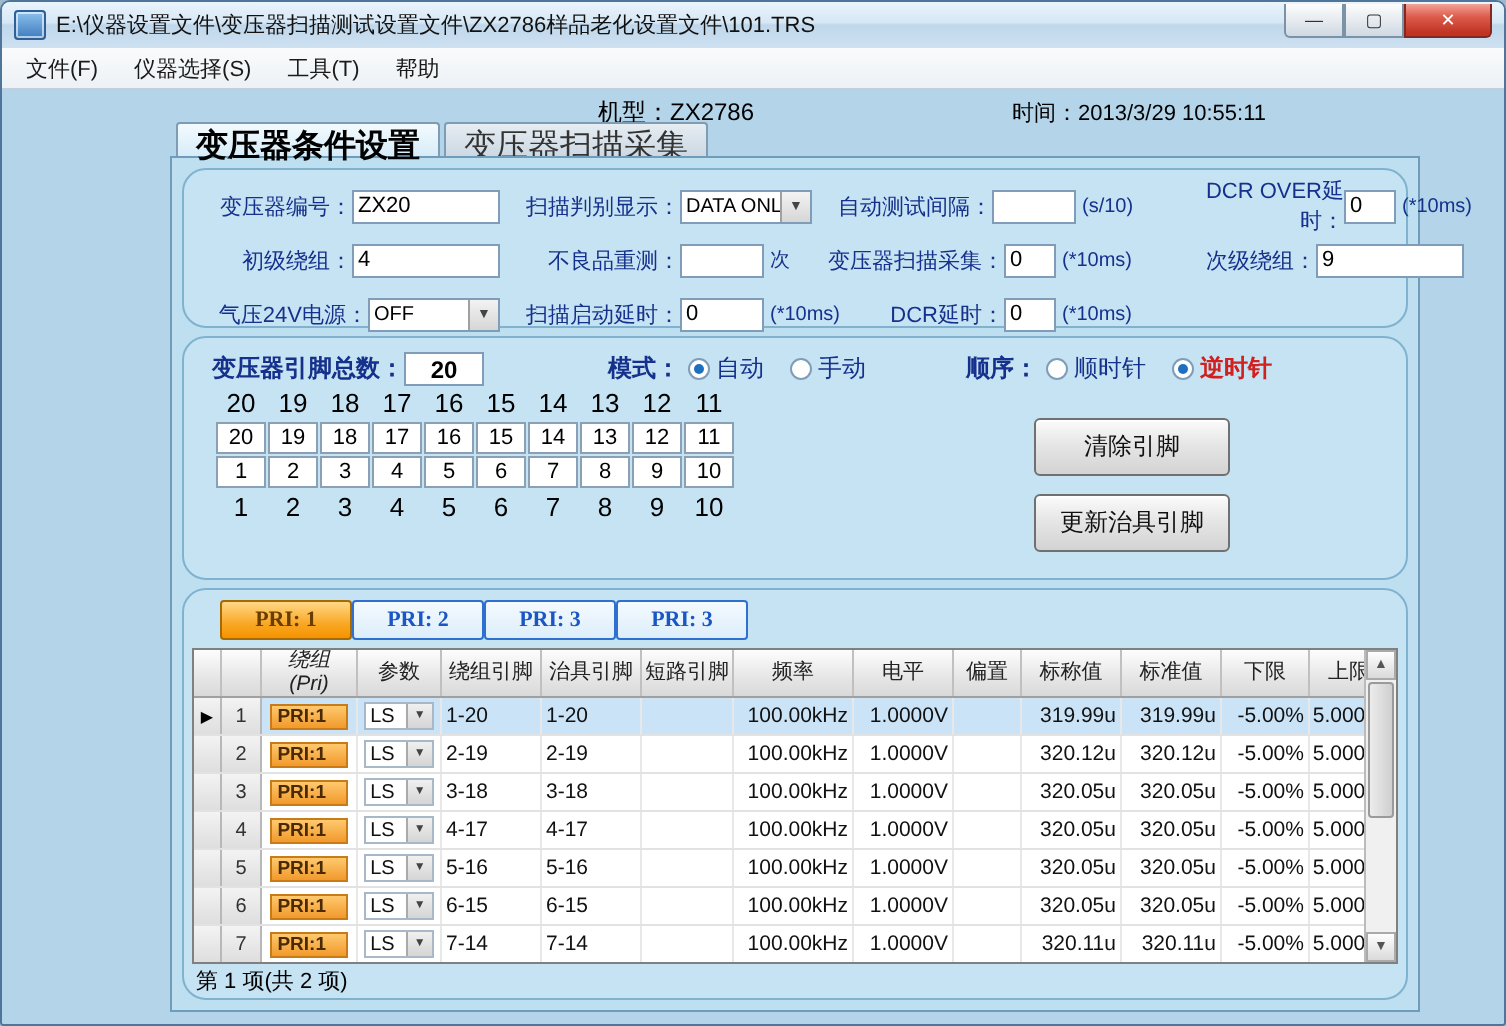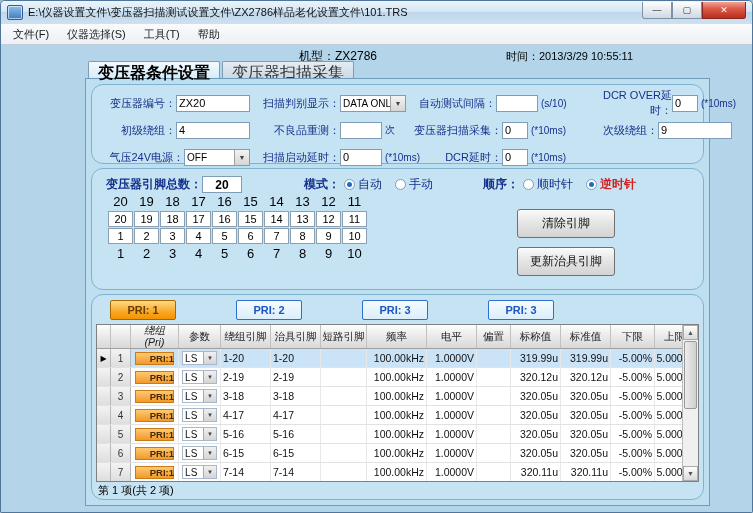--- a/index.html
+++ b/index.html
@@ -66,41 +66,41 @@
   .pin-row{display:flex;gap:1px;margin-bottom:1px;}
   .pin-label{width:25px;height:17px;display:flex;align-items:center;justify-content:center;font-size:13px;color:#000;}
   .pin-input{width:25px;height:16px;background:#fff;border:1px solid #8aa0b4;box-sizing:border-box;display:flex;
     align-items:center;justify-content:center;font-size:11px;}
   .pin-btn{position:absolute;width:96px;height:27px;display:flex;align-items:center;justify-content:center;
     font-size:12px;color:#111;border:1px solid #707070;border-radius:3px;
     background:linear-gradient(#fbfbfb,#e6e6e6 45%,#d3d3d3);box-shadow:inset 0 1px 0 rgba(255,255,255,.7);}
   #clear-btn{right:88px;top:40px;}
   #update-btn{right:88px;top:78px;}
   
-  .pri-row{display:flex;padding:5px 0 4px 18px;gap:60px;}
+  .pri-row{display:flex;padding:5px 0 4px 18px;font-family:Liberation Serif, serif;}
   .pri-btn{width:64px;height:18px;display:flex;align-items:center;justify-content:center;font-size:11px;
     font-weight:bold;border:1px solid #2f6fd0;color:#1a56c4;border-radius:2px;
     background:linear-gradient(#f4fafe,#dceefb);}
   .pri-btn.active{background:linear-gradient(#ffd887,#f9a825 60%,#f59300);border-color:#a66a00;color:#6b3c00;}
   
   .table-wrap{flex:1;margin:0 4px;display:flex;border:1px solid #808080;background:#fff;overflow:hidden;}
   .table-main{flex:1;display:flex;flex-direction:column;overflow:hidden;}
   .thead{display:flex;height:26px;background:linear-gradient(#fdfdfd,#e6e6e6 60%,#d9d9d9);border-bottom:1px solid #a0a0a0;}
   .th{display:flex;align-items:center;justify-content:center;font-size:10.5px;color:#222;text-align:center;
     line-height:1.1;border-right:1px solid #c0c0c0;box-sizing:border-box;flex-shrink:0;white-space:pre-line;}
   .tr{display:flex;height:18px;border-bottom:1px solid #e2e2e2;background:#fff;}
   .tr.selected{background:#cbe3f7;}
   .td{display:flex;align-items:center;justify-content:center;font-size:10.5px;color:#111;padding:0 2px;
     border-right:1px solid #e8e8e8;box-sizing:border-box;flex-shrink:0;white-space:nowrap;overflow:hidden;}
   .td.a-l{justify-content:flex-start;}
   .td.a-r{justify-content:flex-end;}
   .rowhdr{background:linear-gradient(#f3f3f3,#dedede);border-right:1px solid #b8b8b8;font-size:10px;color:#333;}
   .sel-cell{font-size:8px;color:#000;}
   .pri-badge{background:linear-gradient(#ffc96e,#f1992c);border:1px solid #c87b17;font-size:9.5px;height:13px;
-    display:flex;align-items:center;color:#4a2a00;font-weight:bold;width:92%;box-sizing:border-box;padding-left:14px;}
+    display:flex;align-items:center;color:#4a2a00;font-weight:bold;width:92%;box-sizing:border-box;padding-left:3px;}
   .param-box{display:flex;width:94%;height:14px;background:#fff;border:1px solid #a8b8c8;box-sizing:border-box;}
   .param-val{flex:1;font-size:10px;display:flex;align-items:center;padding-left:2px;}
   .param-arrow{width:12px;background:linear-gradient(#f0f0f0,#d5d5d5);border-left:1px solid #aaa;font-size:6px;
     display:flex;align-items:center;justify-content:center;color:#444;}
   .vscroll{width:15px;background:#f0f0f0;border-left:1px solid #bbb;display:flex;flex-direction:column;flex-shrink:0;}
   .sarrow-btn{height:15px;background:linear-gradient(#fefefe,#dadada);border:1px solid #aaa;font-size:7px;
     display:flex;align-items:center;justify-content:center;color:#555;box-sizing:border-box;}
   .strack{flex:1;padding:1px;}
   .sthumb{height:66px;background:linear-gradient(90deg,#ececec,#cfcfcf);border:1px solid #9a9a9a;border-radius:2px;}
   .statusline{height:17px;display:flex;align-items:center;font-size:11px;color:#000;padding-left:6px;}

